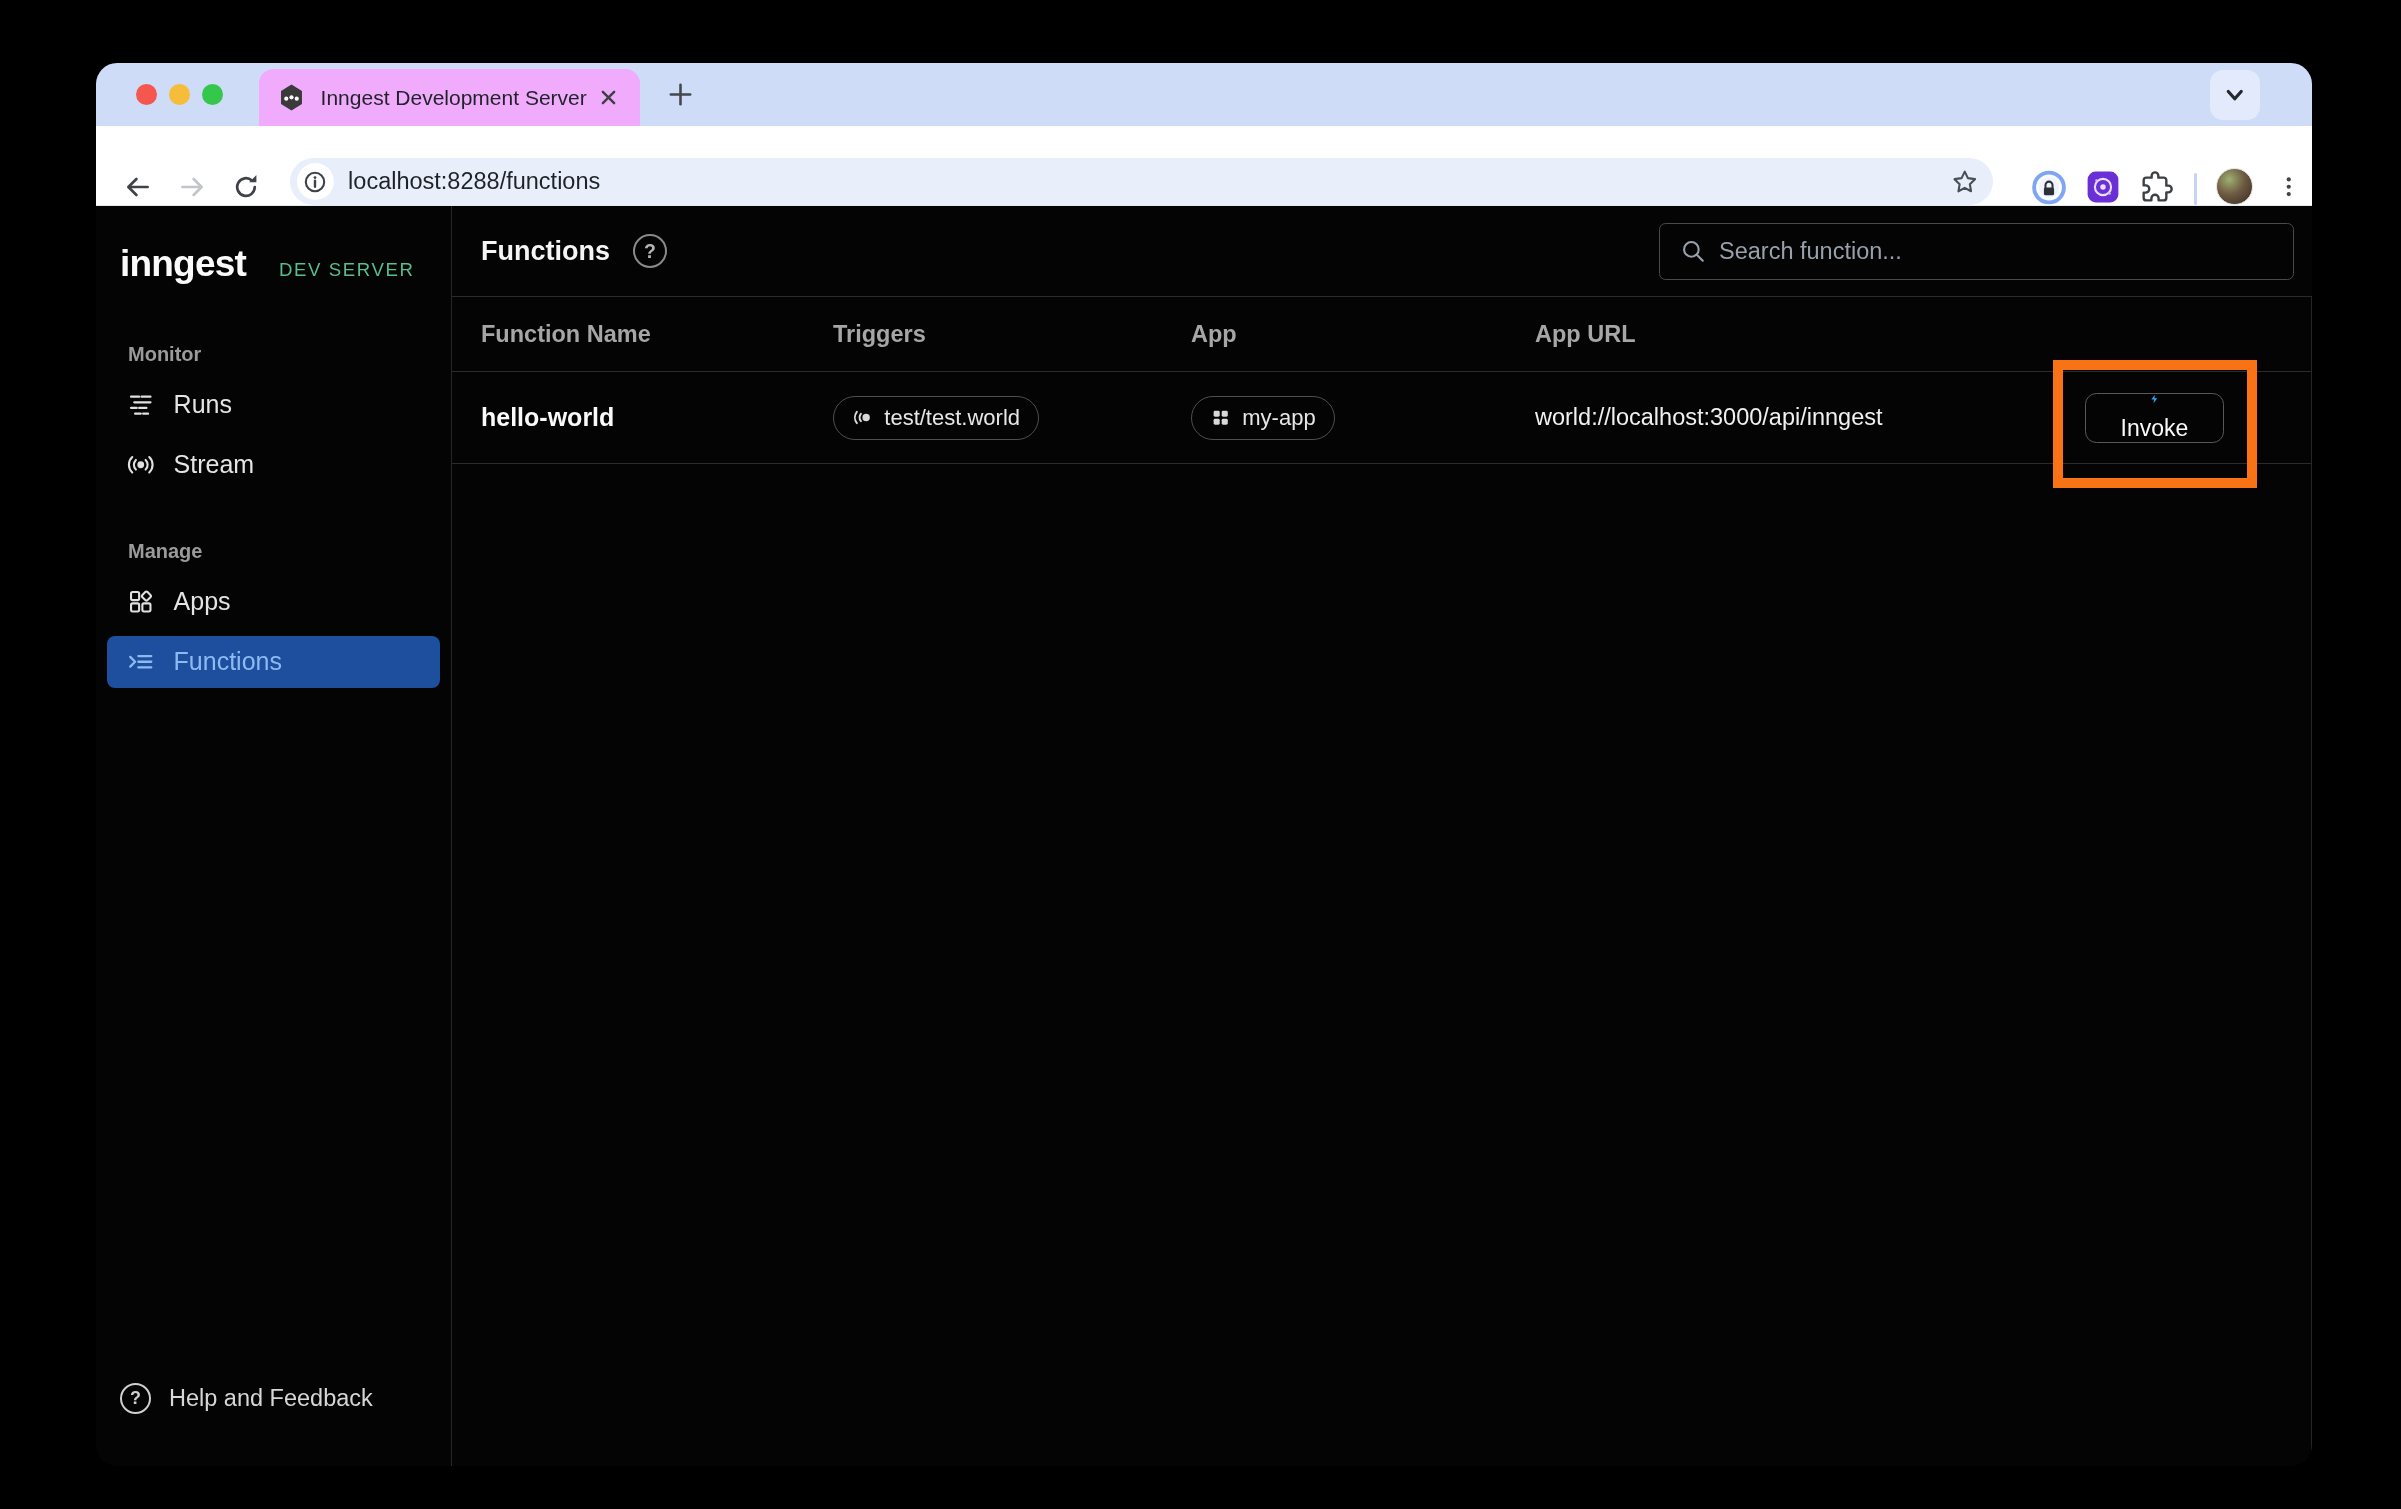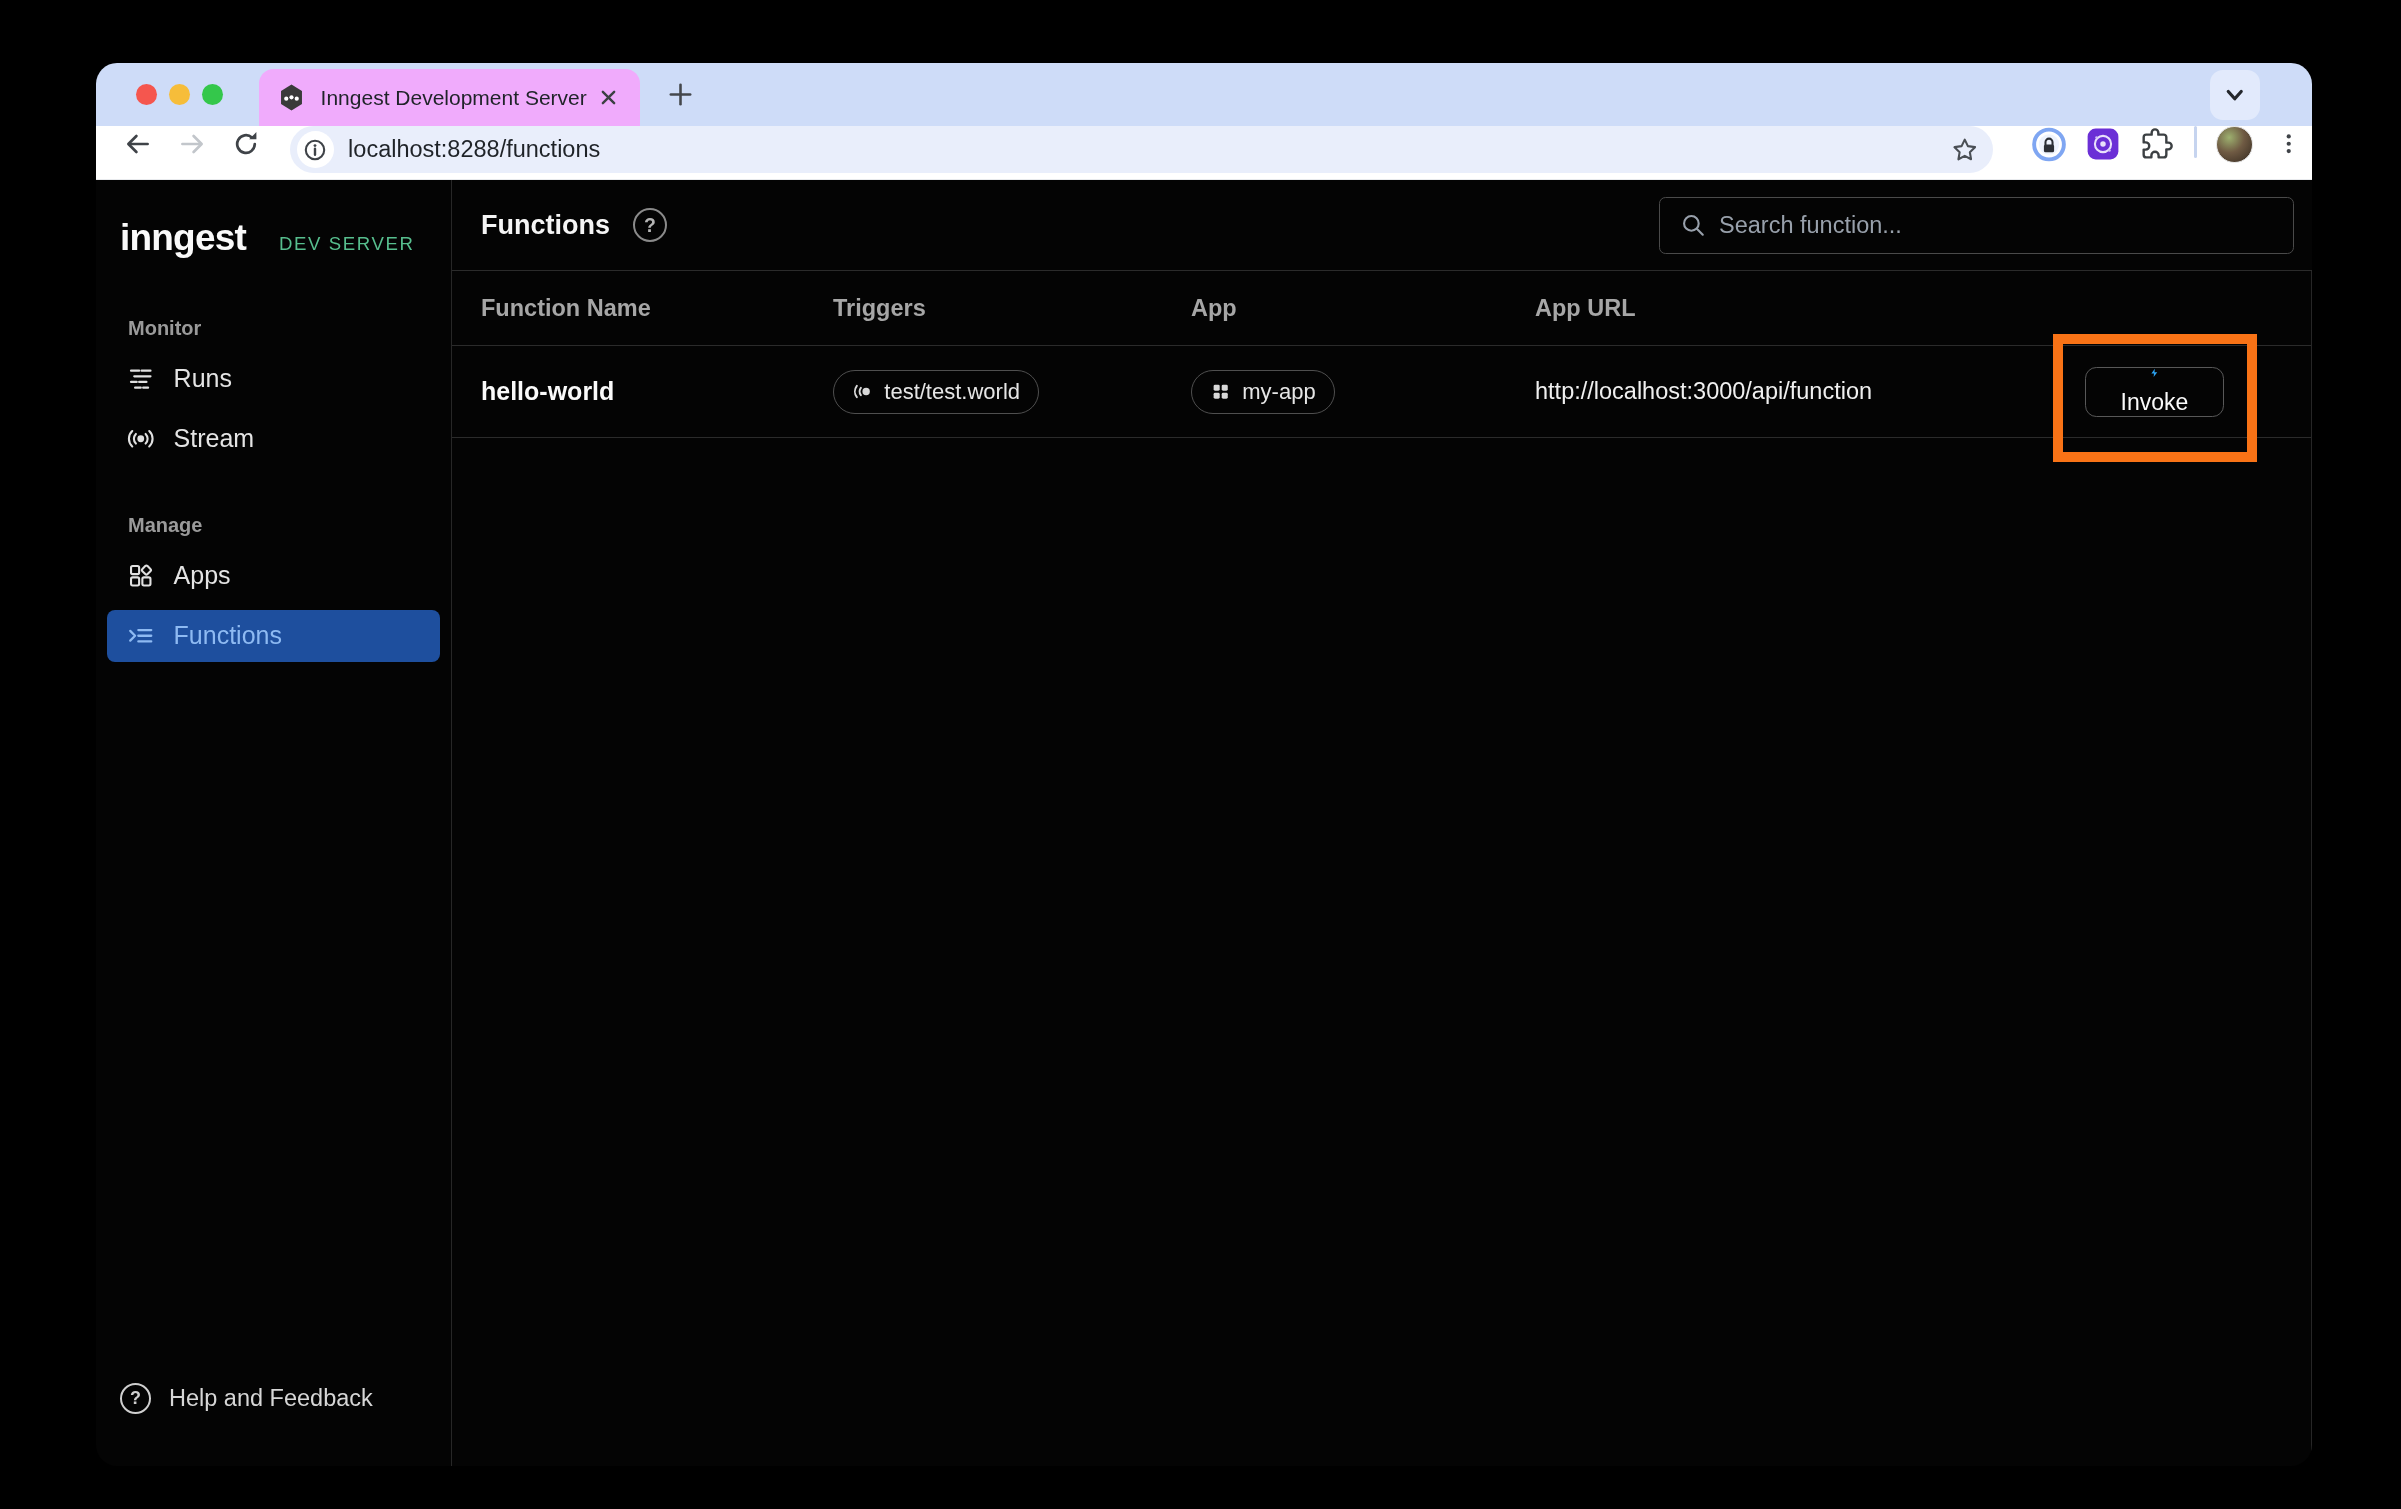--- a/index.html
+++ b/index.html
@@ -19,21 +19,21 @@
   .favicon { width:29px; height:29px; flex:0 0 auto; }
   .tab-title { font-size:21px; color:#1f2328; margin-left:14.6px; flex:1; white-space:nowrap;
                overflow:hidden; }
   .tab-close { width:27.5px; height:27.5px; display:flex; align-items:center; justify-content:center; }
   .newtab { width:45px; height:45px; margin-left:18px; display:flex; align-items:center;
             justify-content:center; border-radius:50%; }
   .strip-chevron { margin-left:auto; margin-right:52px; width:50px; height:50px; border-radius:13px;
                    background:#e2eafc; display:flex; align-items:center; justify-content:center; }
 
   
-  .toolbar { height:54px; background:#fff; display:flex; align-items:flex-start; padding:0 5px 0 24px;
+  .toolbar { height:80px; background:#fff; display:flex; align-items:flex-end; padding:0 5px 0 24px;
              border-bottom:1.6px solid #e8eaed; flex:0 0 auto; }
   .navbtn { width:36px; height:36px; display:flex; align-items:center; justify-content:center;
             margin-right:18px; }
   .omnibox { flex:1; height:47px; background:#e9eefb; border-radius:23.5px; display:flex;
              align-items:center; margin:0 19.4px 0 8px; padding:0 14.6px 0 6.5px; }
   .infochip { width:37px; height:37px; background:#fff; border-radius:50%; display:flex;
               align-items:center; justify-content:center; }
   .url { font-size:23.5px; color:#1f2328; margin-left:14.6px; flex:1; font-weight:500; }
   .ticon { width:36px; height:36px; display:flex; align-items:center; justify-content:center;
            margin-left:18px; }
@@ -315,21 +315,21 @@
                 <g fill="#d8d8d8">
                   <rect x="4.5" y="4.5" width="7.5" height="7.5" rx="1.8"></rect>
                   <rect x="14.5" y="4.5" width="7.5" height="7.5" rx="1.8"></rect>
                   <rect x="4.5" y="14.5" width="7.5" height="7.5" rx="1.8"></rect>
                   <rect x="14.5" y="14.5" width="7.5" height="7.5" rx="1.8"></rect>
                 </g>
               </svg>
               <span>my-app</span>
             </div>
           </div>
-          <span class="url-cell">http://localhost:3000/api/function</span>
+          <span class="url-cell">world://localhost:3000/api/inngest</span>
           <div>
             <button class="invoke-btn">
               <svg width="23" height="23" viewBox="0 0 28 28">
                 <polygon points="15,2 5,16 12.5,16 11.5,26 22,12 14,12" fill="#2da5f5"></polygon>
               </svg>
               <span>Invoke</span>
             </button>
           </div>
         </div>
       </div>

